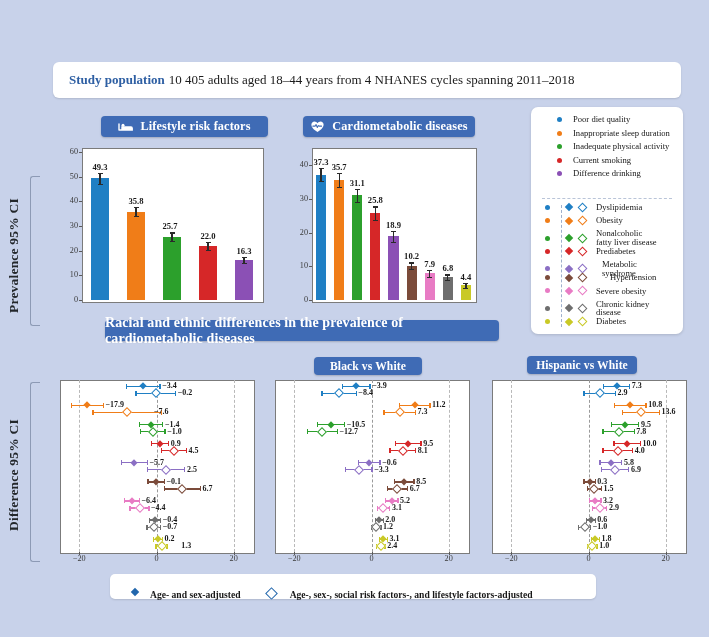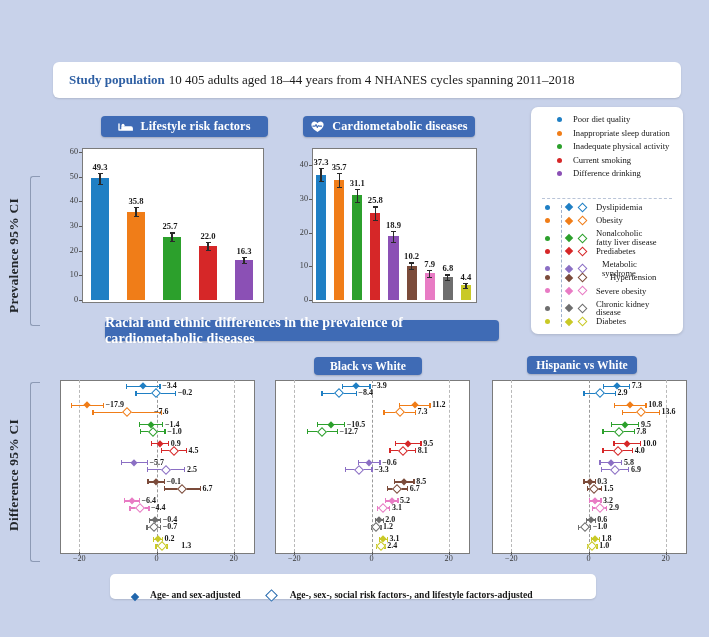--- a/index.html
+++ b/index.html
@@ -113,21 +113,21 @@
   .fax-tick{position:absolute;font-size:8.2px;color:#3a3a3a;text-align:center;width:20px;}
   .fax-mark{position:absolute;width:1px;height:3px;background:#5a5a5a;}
 
   
   #bottom-legend{
     position:absolute;left:110px;top:574px;width:486px;height:25px;
     background:#ffffff;border-radius:5px;
     display:flex;align-items:center;
     box-shadow:0 1px 2px rgba(0,0,0,.13);
   }
-  #bottom-legend .bl-item{display:flex;align-items:flex-end;margin-top:16px;}
+  #bottom-legend .bl-item{display:flex;align-items:flex-start;margin-top:16px;}
   #bottom-legend .bl-txt{font-size:9.6px;font-weight:bold;color:#181818;}
 </style>
 </head>
 <body>
 
 <div class="root">
 
   <div class="study-banner">
     <span class="sp-label">Study population</span>
     <span class="sp-text">10 405 adults aged 18–44 years from 4 NHANES cycles spanning 2011–2018</span>

